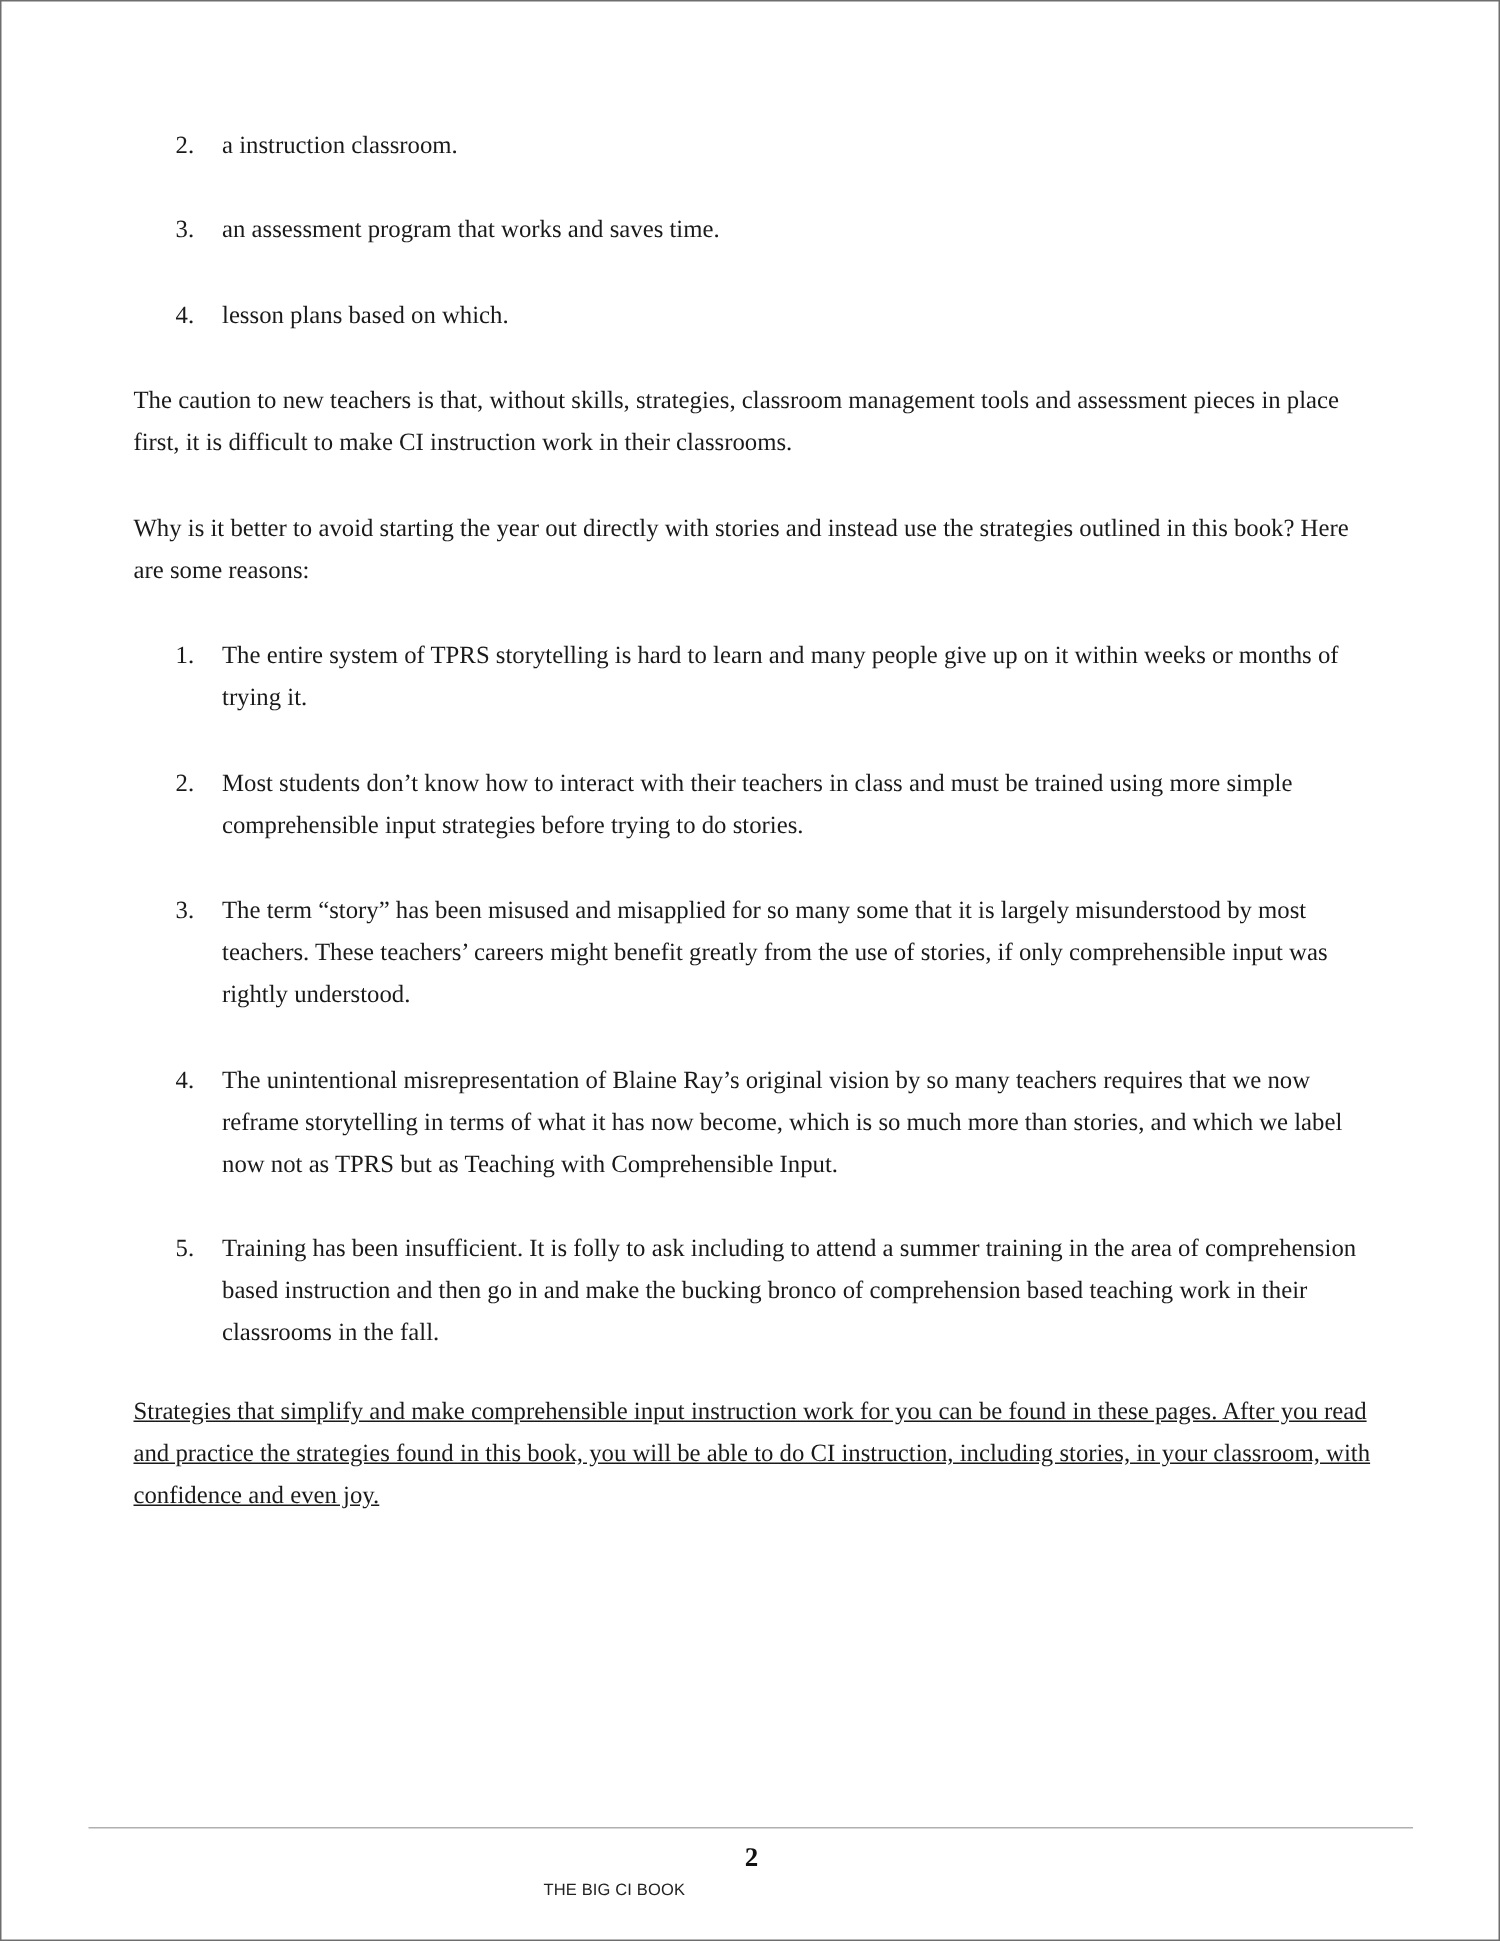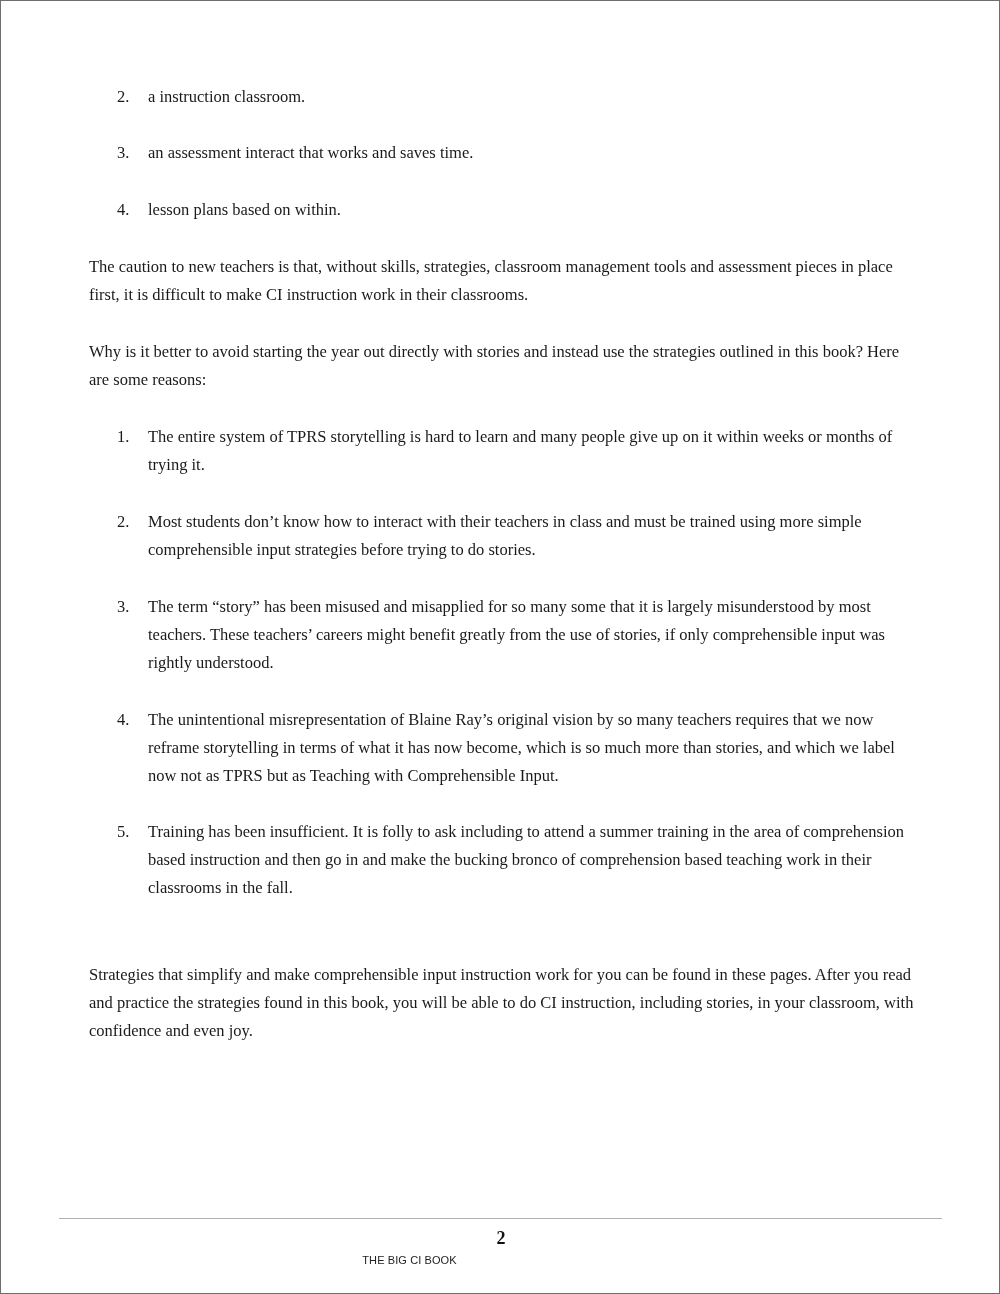--- a/index.html
+++ b/index.html
@@ -80,25 +80,25 @@
 <body>
 
 <div class="page">
 
   <div class="list-item" style="top:82px;">
     <span class="list-num">2.</span>
     <span class="list-text">a instruction classroom.</span>
   </div>
   <div class="list-item" style="top:138px;">
     <span class="list-num">3.</span>
-    <span class="list-text">an assessment interact that works and saves time.</span>
+    <span class="list-text">an assessment program that works and saves time.</span>
   </div>
   <div class="list-item" style="top:195px;">
     <span class="list-num">4.</span>
-    <span class="list-text">lesson plans based on within.</span>
+    <span class="list-text">lesson plans based on which.</span>
   </div>
 
   <p class="para" style="top:337px; margin:0;">Why is it better to avoid starting the year out directly with stories and instead use the strategies outlined in this book? Here are some reasons:</p>
 
   <p class="para" style="top:252px; margin:0;">The caution to new teachers is that, without skills, strategies, classroom management tools and assessment pieces in place first, it is difficult to make CI instruction work in their classrooms.</p>
 
   <div class="list-item" style="top:422px;">
     <span class="list-num">1.</span>
     <span class="list-text">The entire system of TPRS storytelling is hard to learn and many people give up on it within weeks or months of trying it.</span>
   </div>
@@ -112,18 +112,18 @@
   </div>
   <div class="list-item" style="top:705px;">
     <span class="list-num">4.</span>
     <span class="list-text">The unintentional misrepresentation of Blaine Ray’s original vision by so many teachers requires that we now reframe storytelling in terms of what it has now become, which is so much more than stories, and which we label now not as TPRS but as Teaching with Comprehensible Input.</span>
   </div>
   <div class="list-item" style="top:817px;">
     <span class="list-num">5.</span>
     <span class="list-text">Training has been insufficient. It is folly to ask including to attend a summer training in the area of comprehension based instruction and then go in and make the bucking bronco of comprehension based teaching work in their classrooms in the fall.</span>
   </div>
 
-  <p class="para" style="top:960px; margin:0;">Strategies that simplify and make comprehensible input instruction work for you can be found in these pages. After you read and practice the strategies found in this book, you will be able to do CI instruction, including stories, in your classroom, with confidence and even joy.</p>
+  <p class="para" style="top:926px; margin:0;text-decoration:underline;">Strategies that simplify and make comprehensible input instruction work for you can be found in these pages. After you read and practice the strategies found in this book, you will be able to do CI instruction, including stories, in your classroom, with confidence and even joy.</p>
 
   <div class="footer-rule"></div>
   <div class="page-number">2</div>
   <div class="book-title">THE BIG CI BOOK</div>
 </div>
 
 </body></html>

